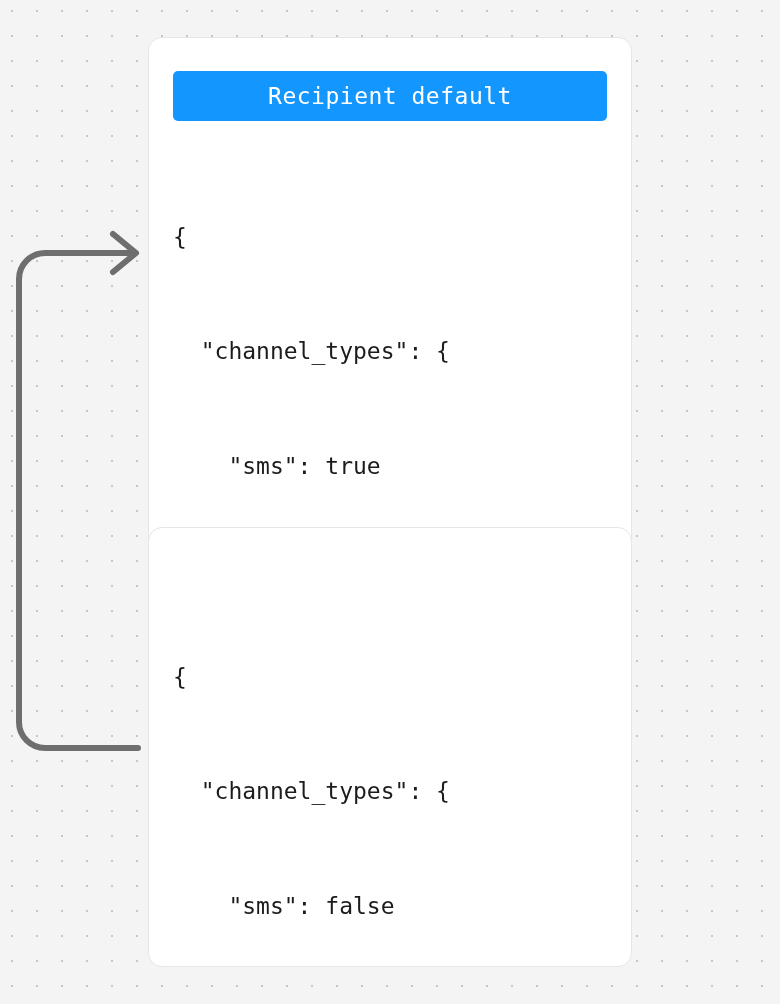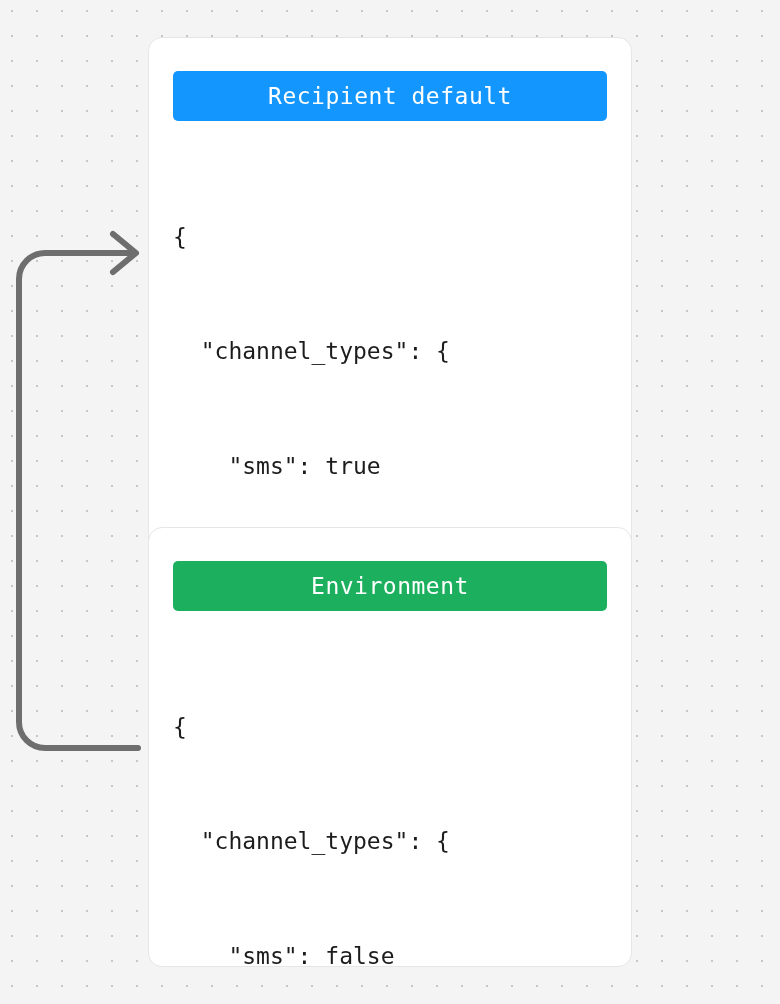--- a/index.html
+++ b/index.html
@@ -95,21 +95,20 @@
     <span class="line">    "sms": true</span>
     <span class="line">  },</span>
     <span class="line hl">  "categories": {</span>
     <span class="line hl">    "collaboration": true</span>
     <span class="line hl">  }</span>
     
   </div>
 </div>
 
 <div class="card card-environment">
-  <div class="badge badge-green">Environment</div>
   <div class="code">
     <span class="line">{</span>
     <span class="line">  "channel_types": {</span>
     <span class="line">    "sms": false</span>
     
     
     
     
     
   </div>

